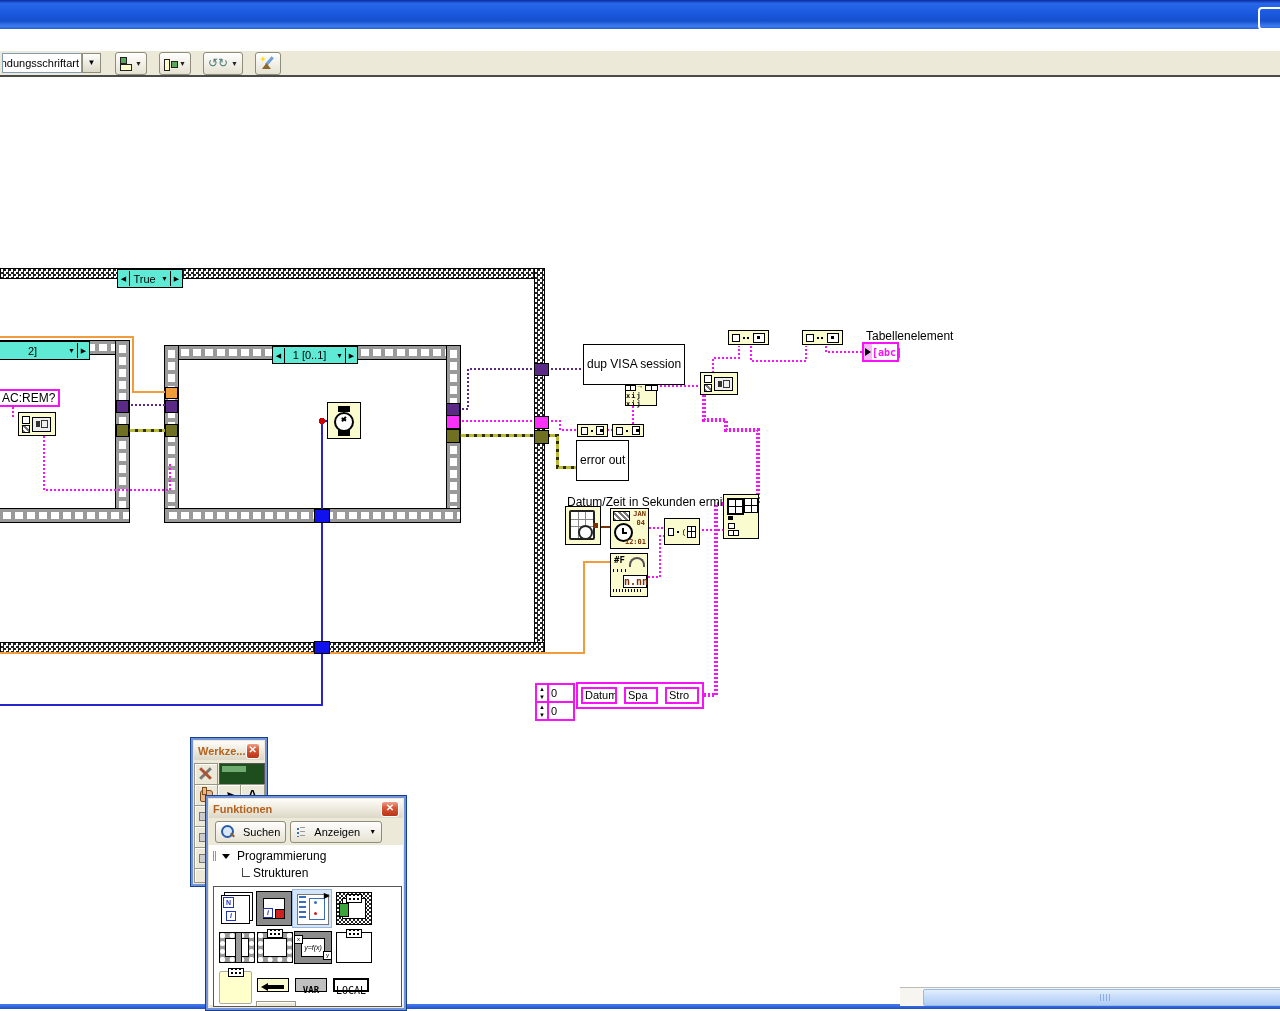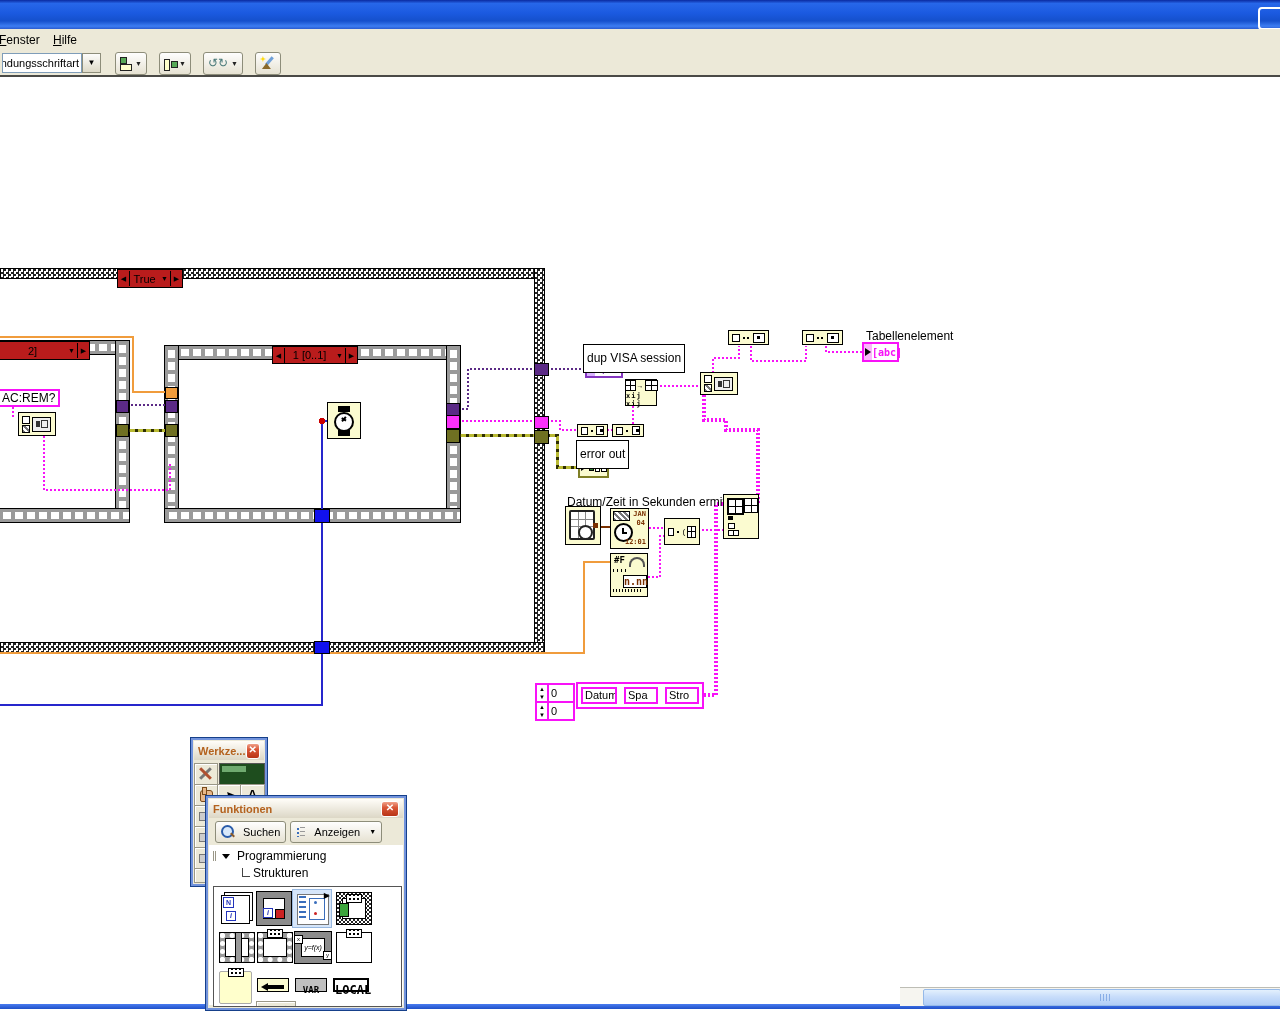--- a/index.html
+++ b/index.html
@@ -41,28 +41,28 @@
 
   
   .fh{background-color:#9a9a9a;border:1px solid #000;
       background-image:linear-gradient(180deg,#9a9a9a 0 3px,rgba(0,0,0,0) 3px calc(100% - 3px),#9a9a9a calc(100% - 3px)),
                        repeating-linear-gradient(90deg,#9a9a9a 0 4px,#fff 4px 12px);}
   .fv{background-color:#9a9a9a;border:1px solid #000;
       background-image:linear-gradient(90deg,#9a9a9a 0 3px,rgba(0,0,0,0) 3px calc(100% - 3px),#9a9a9a calc(100% - 3px)),
                        repeating-linear-gradient(180deg,#9a9a9a 0 4px,#fff 4px 12px);}
   .checker{background:repeating-conic-gradient(#222 0% 25%,#fff 0% 50%) 0 0/5px 5px;border:1px solid #000;}
   .tunnel{border:1px solid #000;z-index:3;}
-  .selector{display:flex;align-items:center;background:#b91c1c;border:1px solid #000;font-size:11px;z-index:4;}
+  .selector{display:flex;align-items:center;background:#5eead4;border:1px solid #000;font-size:11px;z-index:4;}
   .selector .arr{width:11px;text-align:center;font-size:7px;line-height:15px;}
   .selector .sl{border-right:1px solid #000;}
   .selector .sr{border-left:1px solid #000;}
   .selector .cap{flex:1;text-align:center;padding:0 2px;white-space:nowrap;}
   .selector .dd{font-size:7px;margin:0 2px;}
 
-  .lbl{border:1px solid #000;background:#fff;font-size:12px;line-height:15px;padding:6px 3px;
+  .lbl{border:1px solid #000;background:#fff;font-size:12px;line-height:15px;padding:12px 3px;
        white-space:nowrap;z-index:5;}
   .freelbl{font-size:12px;white-space:nowrap;z-index:2;color:#000;}
 
   .node{background:var(--c-node,#fbfbd0);border:1px solid #000;z-index:4;box-sizing:border-box;}
   .mn{display:flex;align-items:center;gap:2px;padding:0 3px;box-sizing:border-box;}
   .sqo{width:6px;height:6px;border:1px solid #000;background:#fff;display:inline-block;}
   .dots2{width:9px;height:4px;background-image:radial-gradient(circle,#000 0.9px,rgba(0,0,0,0) 1px);
          background-size:4px 4px;background-position:0 50%;display:inline-block;}
   .sqd{width:10px;height:8px;border:1px solid #000;background:#fff;position:relative;display:inline-block;}
   .sqd::after{content:"";position:absolute;left:3px;top:2px;width:3px;height:3px;background:#000;}
@@ -483,37 +483,33 @@
           <span class="tag0"></span>
         </div>
         <div class="pic" style="left:43px;top:91px;width:32px;height:14px;border:1px solid #000;background:#fbfbd0">
           <span style="position:absolute;left:3px;top:4px;width:0;height:0;border-top:4px solid rgba(0,0,0,0);border-bottom:4px solid rgba(0,0,0,0);border-right:7px solid #000"></span>
           <span style="position:absolute;left:9px;top:6px;width:17px;height:4px;background:#000"></span>
         </div>
         <div class="pic" style="left:81px;top:91px;width:32px;height:14px;border:1px solid #000;background:#c0c0c0;text-align:center">
           <span class="mono" style="font-size:9px;font-weight:bold;line-height:13px">VAR</span>
         </div>
         <div class="pic" style="left:119px;top:91px;width:36px;height:14px;border:2px solid #000;background:#fff;text-align:center">
-          <span class="mono" style="font-size:12px;font-weight:bold;line-height:10px">LOCAL</span>
+          <span class="mono" style="font-size:10px;font-weight:normal;line-height:10px">LOCAL</span>
         </div>
 
         <div class="pic" style="left:42px;top:114px;width:40px;height:26px;background:#ece9d8;border:1px solid #9a9787;box-shadow:inset 1px 1px 0 #fff">
 
           <span style="position:absolute;right:3px;top:2px;font-size:8px">▶</span>
         </div>
       </div>
     </div>
   </div>
 
   <div class="abs titlebar">
     <div class="abs caption-frag"></div>
-  </div>
-  <div class="abs menubar">
-    <span class="menu-clip"><span class="menu-item">Fenster</span></span>
-    <span class="menu-item" style="margin-left:4px">Hilfe</span>
   </div>
   <div class="abs toolbar">
     <span class="fontbox">
       <span class="txt">Anwendungsschriftart</span>
       <span class="dd">▼</span>
     </span>
     <span class="tbtn" style="margin-left:6px">
       <span class="ic-align">
           <i class="ic-sq" style="left:0;top:0"></i>
           <i class="ic-bar" style="left:0;top:7px"></i>

